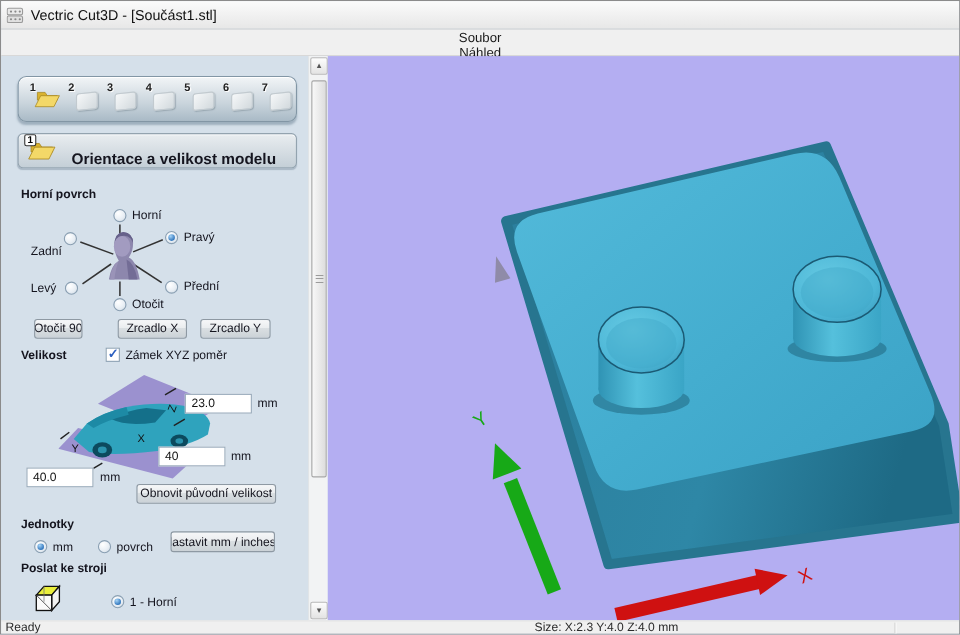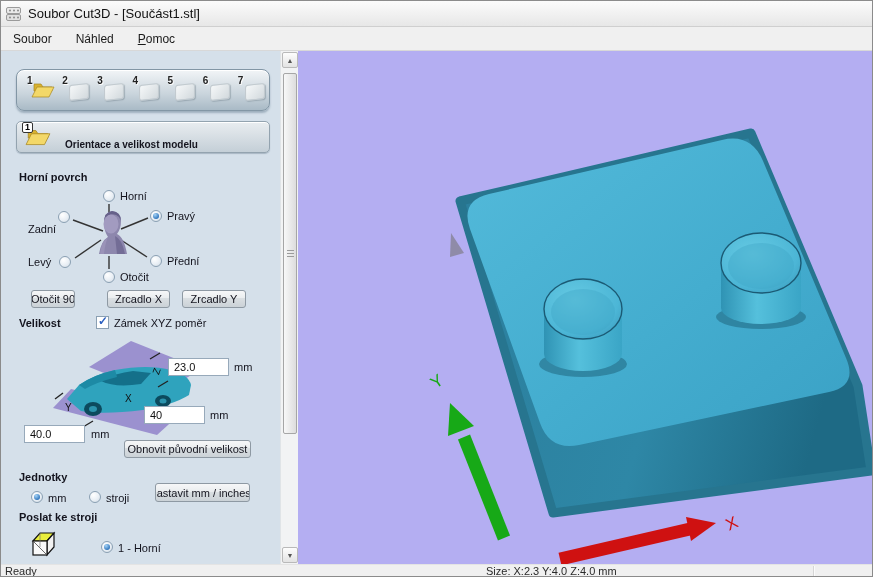--- a/index.html
+++ b/index.html
@@ -6,21 +6,21 @@
   html,body { width:873px; height:577px; overflow:hidden; }
   body { font-family:"Liberation Sans", sans-serif; }
   .window { position:relative; width:873px; height:577px; background:#d5e0ea; overflow:hidden; border:1px solid #8b8b8b; }
 
   
   .titlebar { position:absolute; left:0; top:0; width:100%; height:26px;
     background:linear-gradient(#fbfbfb,#e7e7e7); border-bottom:1px solid #cfcfcf;
     display:flex; align-items:center; padding-left:5px; font-size:13px; color:#111; }
   .titlebar .title { margin-left:6px; }
   .menubar { position:absolute; left:0; top:26px; width:100%; height:24px;
-    background:#f0f0f0; border-bottom:1px solid #d8d8d8; display:flex; align-items:center; font-size:12px; color:#1a1a1a; }
+    background:#f0f0f0; border-bottom:1px solid #d8d8d8; display:flex; align-items:center; font-size:12px; color:#1a1a1a;flex-direction:column; }
   .menu-item { padding:0 12px; height:100%; display:flex; align-items:center; cursor:default; }
   .accel { text-decoration:underline; }
 
   
   .panel { position:absolute; left:0; top:50px; width:279px; height:513px; background:#d5e0ea; }
   .plabel { position:absolute; font-size:11px; font-weight:bold; color:#14141e; }
   .slabel { position:absolute; font-size:11px; color:#14141e; white-space:nowrap; }
 
   .stepbar { position:absolute; left:15px; top:18px; width:254px; height:42px; border-radius:8px;
     background:linear-gradient(#f2f5f7,#c9d4dc 60%,#a9bac6); border:1px solid #8296a5;
@@ -30,21 +30,21 @@
   .step-num { position:absolute; left:1px; top:1px; font-size:10px; font-weight:bold; color:#222; text-shadow:1px 1px 0 #fcfcfc; z-index:2; }
   .ghost { position:absolute; left:8px; top:10px; width:20px; height:16px; border-radius:3px;
     background:linear-gradient(135deg,#f6f8f9,#d2d9dd); border:1px solid #c2cacf;
     box-shadow:1px 1px 1px rgba(120,135,145,.5); transform:rotate(-6deg) skewX(-6deg); }
   .folder-wrap { position:absolute; left:5px; top:6px; }
 
   .sectionbar { position:absolute; left:15px; top:70px; width:254px; height:32px; border-radius:5px;
     background:linear-gradient(#e9edf0,#c4cfd7); border:1px solid #93a3af;
     box-shadow:inset 0 1px 0 #fff, 0 1px 1px rgba(100,120,140,.4);
     display:flex; align-items:center; }
-  .sectionbar .sec-title { font-size:10px; font-weight:bold; color:#15151f; margin-left:14px;margin-top:14px; }
+  .sectionbar .sec-title { font-size:14px; font-weight:bold; color:#15151f; margin-left:14px;margin-top:14px; }
   .sec-folder { position:relative; margin-left:8px; width:26px; height:22px; }
   .badge-num { position:absolute; left:-3px; top:-4px; font-size:9px; font-weight:bold; color:#000;
     background:#fff; border:1px solid #333; border-radius:2px; padding:0 2px; line-height:9px; z-index:3; }
 
   
   .radio { position:absolute; width:12px; height:12px; border-radius:50%;
     background:radial-gradient(circle at 35% 30%, #ffffff, #e9eff5 55%, #ced9e2); border:1px solid #8ba0b3; }
   .radio.checked::after { content:""; position:absolute; left:2px; top:2px; width:6px; height:6px; border-radius:50%;
     background:radial-gradient(circle at 35% 30%, #a6d4f7, #2c72ba 75%); }
   .checkbox { position:absolute; width:13px; height:13px; background:#fff; border:1px solid #8ba0b3; }
@@ -83,21 +83,21 @@
     <svg width="16" height="16" viewBox="0 0 16 16">
       <rect x="0.5" y="1.5" width="14" height="6" rx="1.5" fill="#e9e9e9" stroke="#9a9a9a"></rect>
       <rect x="0.5" y="8.5" width="14" height="6" rx="1.5" fill="#e0e0e0" stroke="#9a9a9a"></rect>
       <circle cx="4" cy="4.5" r="1" fill="#8a8a8a"></circle>
         <circle cx="8" cy="4.5" r="1" fill="#8a8a8a"></circle>
         <circle cx="12" cy="4.5" r="1" fill="#8a8a8a"></circle>
       <circle cx="4" cy="11.5" r="1" fill="#8a8a8a"></circle>
         <circle cx="8" cy="11.5" r="1" fill="#8a8a8a"></circle>
         <circle cx="12" cy="11.5" r="1" fill="#8a8a8a"></circle>
     </svg>
-    <span class="title">Soubor Cut3D - [Součást1.stl]</span>
+    <span class="title">Vectric Cut3D - [Součást1.stl]</span>
   </div>
 
   <div class="menubar">
     <span class="menu-item">Soubor</span>
     <span class="menu-item">Náhled</span>
     <span class="menu-item">
         <span class="accel">P</span>
         <span>omoc</span>
       </span>
   </div>
@@ -226,21 +226,21 @@
 
     <input class="field" style="left: 23px; top: 374px; width: 61px;" value="40.0">
     <span class="slabel" style="left:90px; top:377px;">mm</span>
 
     <div class="btn" style="left:123px; top:389px; width:127px;">Obnovit původní velikost</div>
 
     <span class="plabel" style="left:18px; top:420px;">Jednotky</span>
     <span class="radio checked" style="left:30px; top:440px;"></span>
     <span class="slabel" style="left:47px; top:441px;">mm</span>
     <span class="radio" style="left:88px; top:440px;"></span>
-    <span class="slabel" style="left:105px; top:441px;">stroji</span>
+    <span class="slabel" style="left:105px; top:441px;">povrch</span>
     <div class="btn" style="left:154px; top:432px; width:95px; height:19px;">lastavit mm / inches</div>
 
     <span class="plabel" style="left:18px; top:460px;">Poslat ke stroji</span>
     <svg style="position:absolute; left:28px; top:478px;" width="32" height="30" viewBox="0 0 32 30">
       <polygon points="4,12 11,4 25,4 18,12" fill="#e9ee3c" stroke="#111" stroke-width="1.2"></polygon>
       <polygon points="18,12 25,4 25,18 18,26" fill="#f2f2f2" stroke="#111" stroke-width="1.2"></polygon>
       <rect x="4" y="12" width="14" height="14" fill="#fafafa" stroke="#111" stroke-width="1.2"></rect>
       <line x1="4" y1="12" x2="18" y2="26" stroke="#444" stroke-width="0.8"></line>
       <line x1="11" y1="4" x2="11" y2="18" stroke="#777" stroke-width="0.7"></line>
     </svg>

